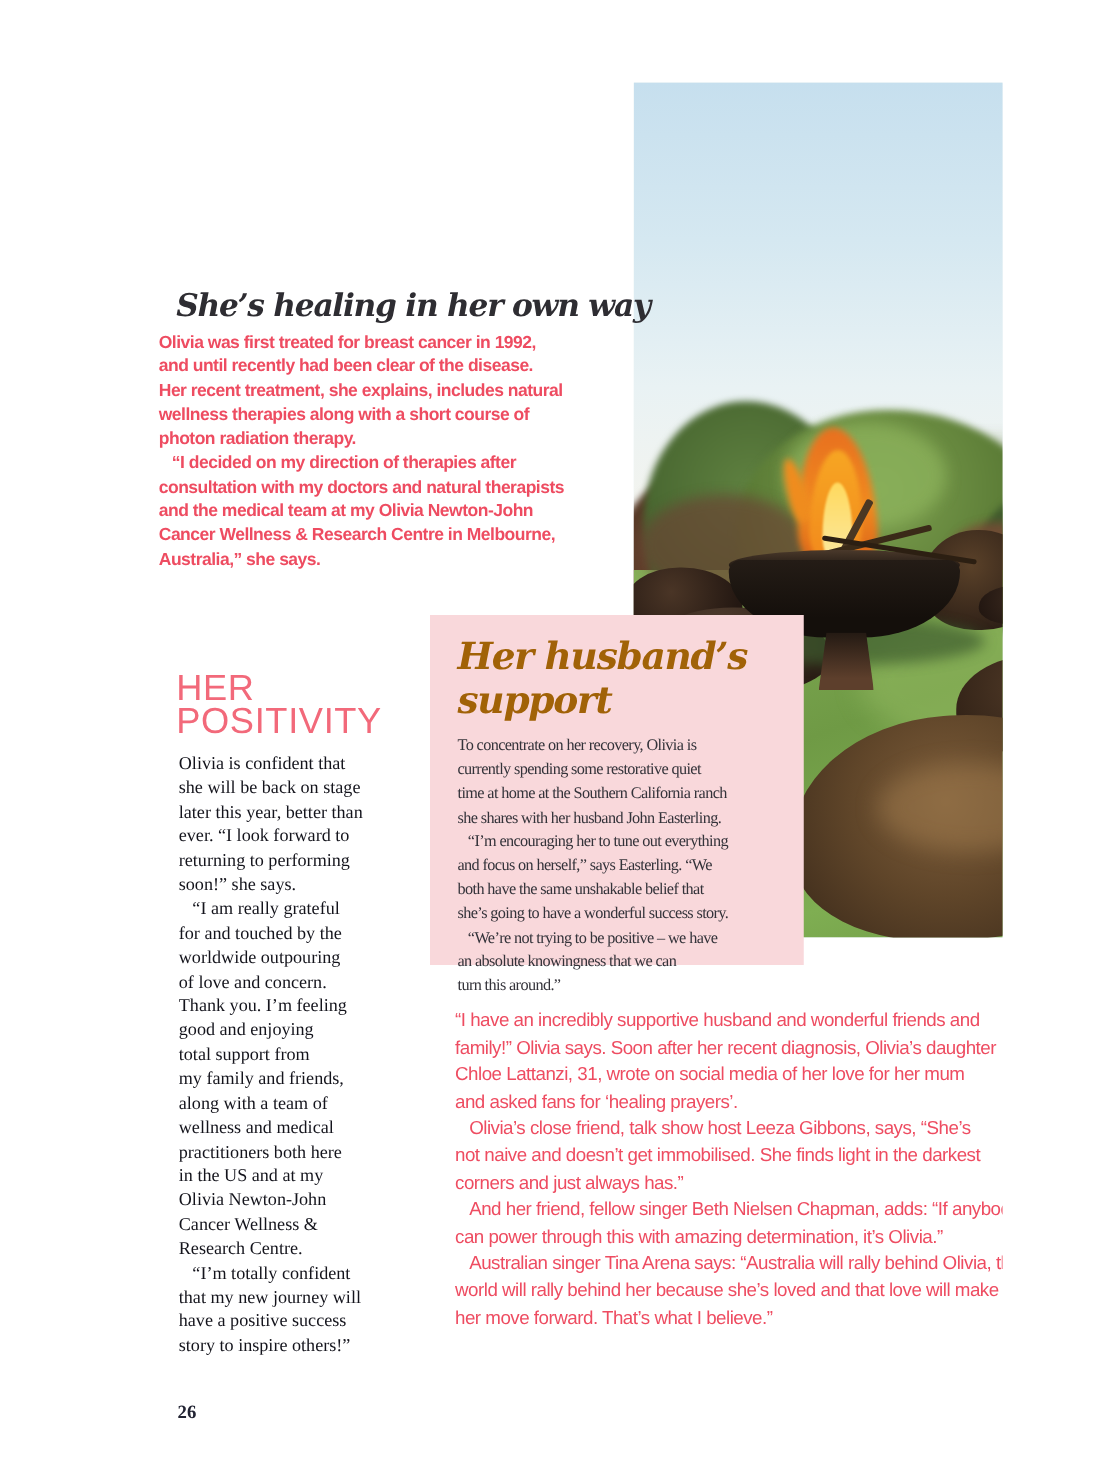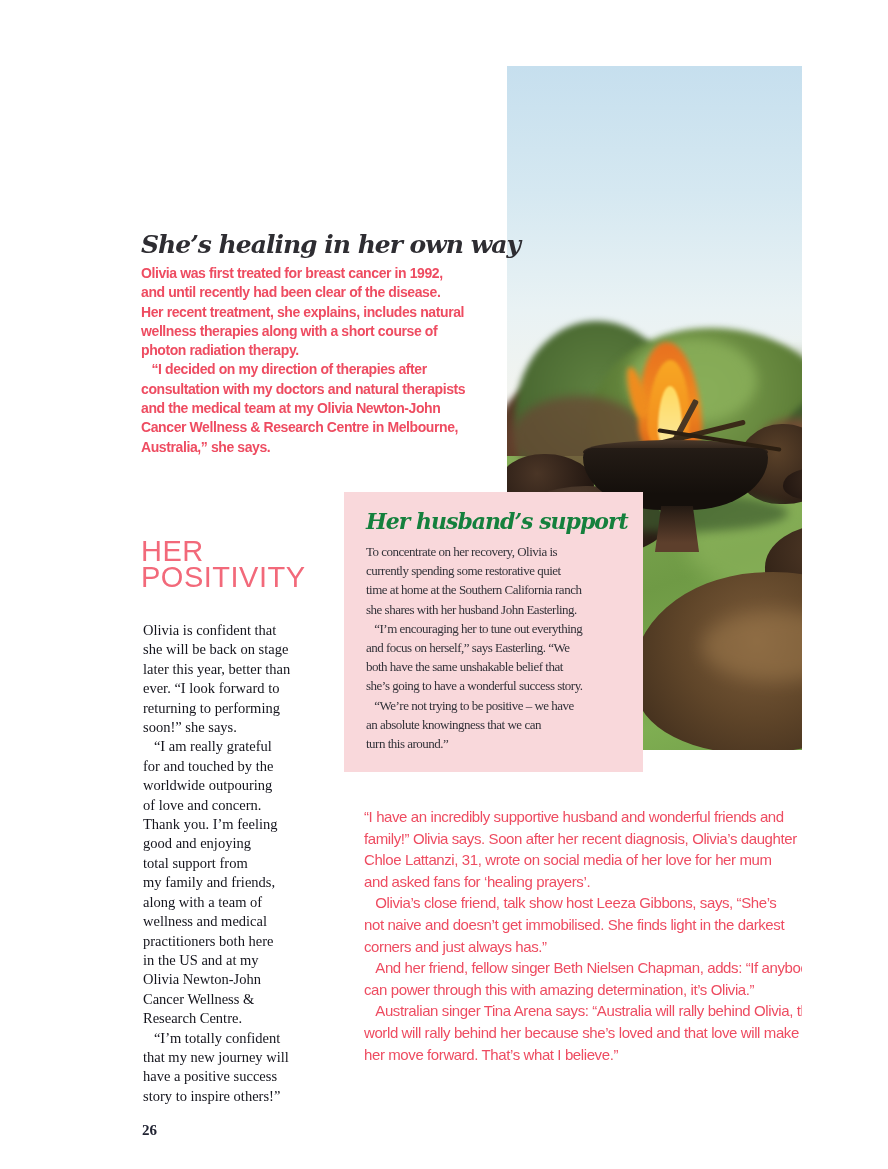--- a/index.html
+++ b/index.html
@@ -11,33 +11,33 @@
   }
   .multiline { white-space: pre-wrap; }
 
   
   .script-head {
     font-family: "DejaVu Serif", serif; font-style: italic; font-weight: 700;
     color: #2e2d32; letter-spacing: -1px;
   }
   #healing-headline { position: absolute; left: 55px; top: 230px; font-size: 25px; }
   #healing-body {
-    position: absolute; left: 55px; top: 264px; width: 385px;
+    position: absolute; left: 41px; top: 264px; width: 385px;
     font-size: 14px; font-weight: 700; line-height: 19.3px;
     letter-spacing: -0.4px; color: #ee4c61;
   }
 
   
   #positivity-heading {
     position: absolute; left: 55px; top: 538px;
     font-size: 29px; line-height: 26px; letter-spacing: 0.5px;
     color: #f2697a; white-space: pre-line;
   }
   #positivity-body {
-    position: absolute; left: 57px; top: 621px; width: 218px;
+    position: absolute; left: 57px; top: 602px; width: 218px;
     font-family: "Liberation Serif", serif;
     font-size: 14.5px; line-height: 19.4px; color: #14141c;
   }
 
   
   #photo {
     position: absolute; left: 421px; top: 66px; width: 467px; height: 684px;
     overflow: hidden; background: #e8f1f4;
   }
   #photo .layer { position: absolute; }
@@ -119,21 +119,21 @@
     border-radius: 50% 50% 45% 45% / 68% 68% 32% 32%; filter: blur(1px); }
   #flame-tongue { left: 122px; top: 300px; width: 16px; height: 52px;
     background: #ef8c1e; border-radius: 50% 50% 40% 40% / 70% 70% 30% 30%;
     filter: blur(2.5px); transform: rotate(-16deg); }
 
   
   #husband-box {
     position: absolute; left: 258px; top: 492px; width: 299px; height: 280px;
     background: #f9d8db; padding: 16px 4px 0 22px; z-index: 5;
   }
-  #husband-headline { font-size: 22px; color: #15803d; }
+  #husband-headline { font-size: 30px; color: #a16207; }
   #husband-body {
     margin-top: 8px; font-size: 13px; line-height: 19.2px;
     letter-spacing: -0.5px; color: #34333a; font-family: Liberation Serif, serif;
   }
 
   
   #friends { position: absolute; left: 278px; top: 806px; width: 565px; }
   #friends-heading {
     font-size: 24px; letter-spacing: 0.5px; color: #5a5b5d; font-weight: 400;
   }

